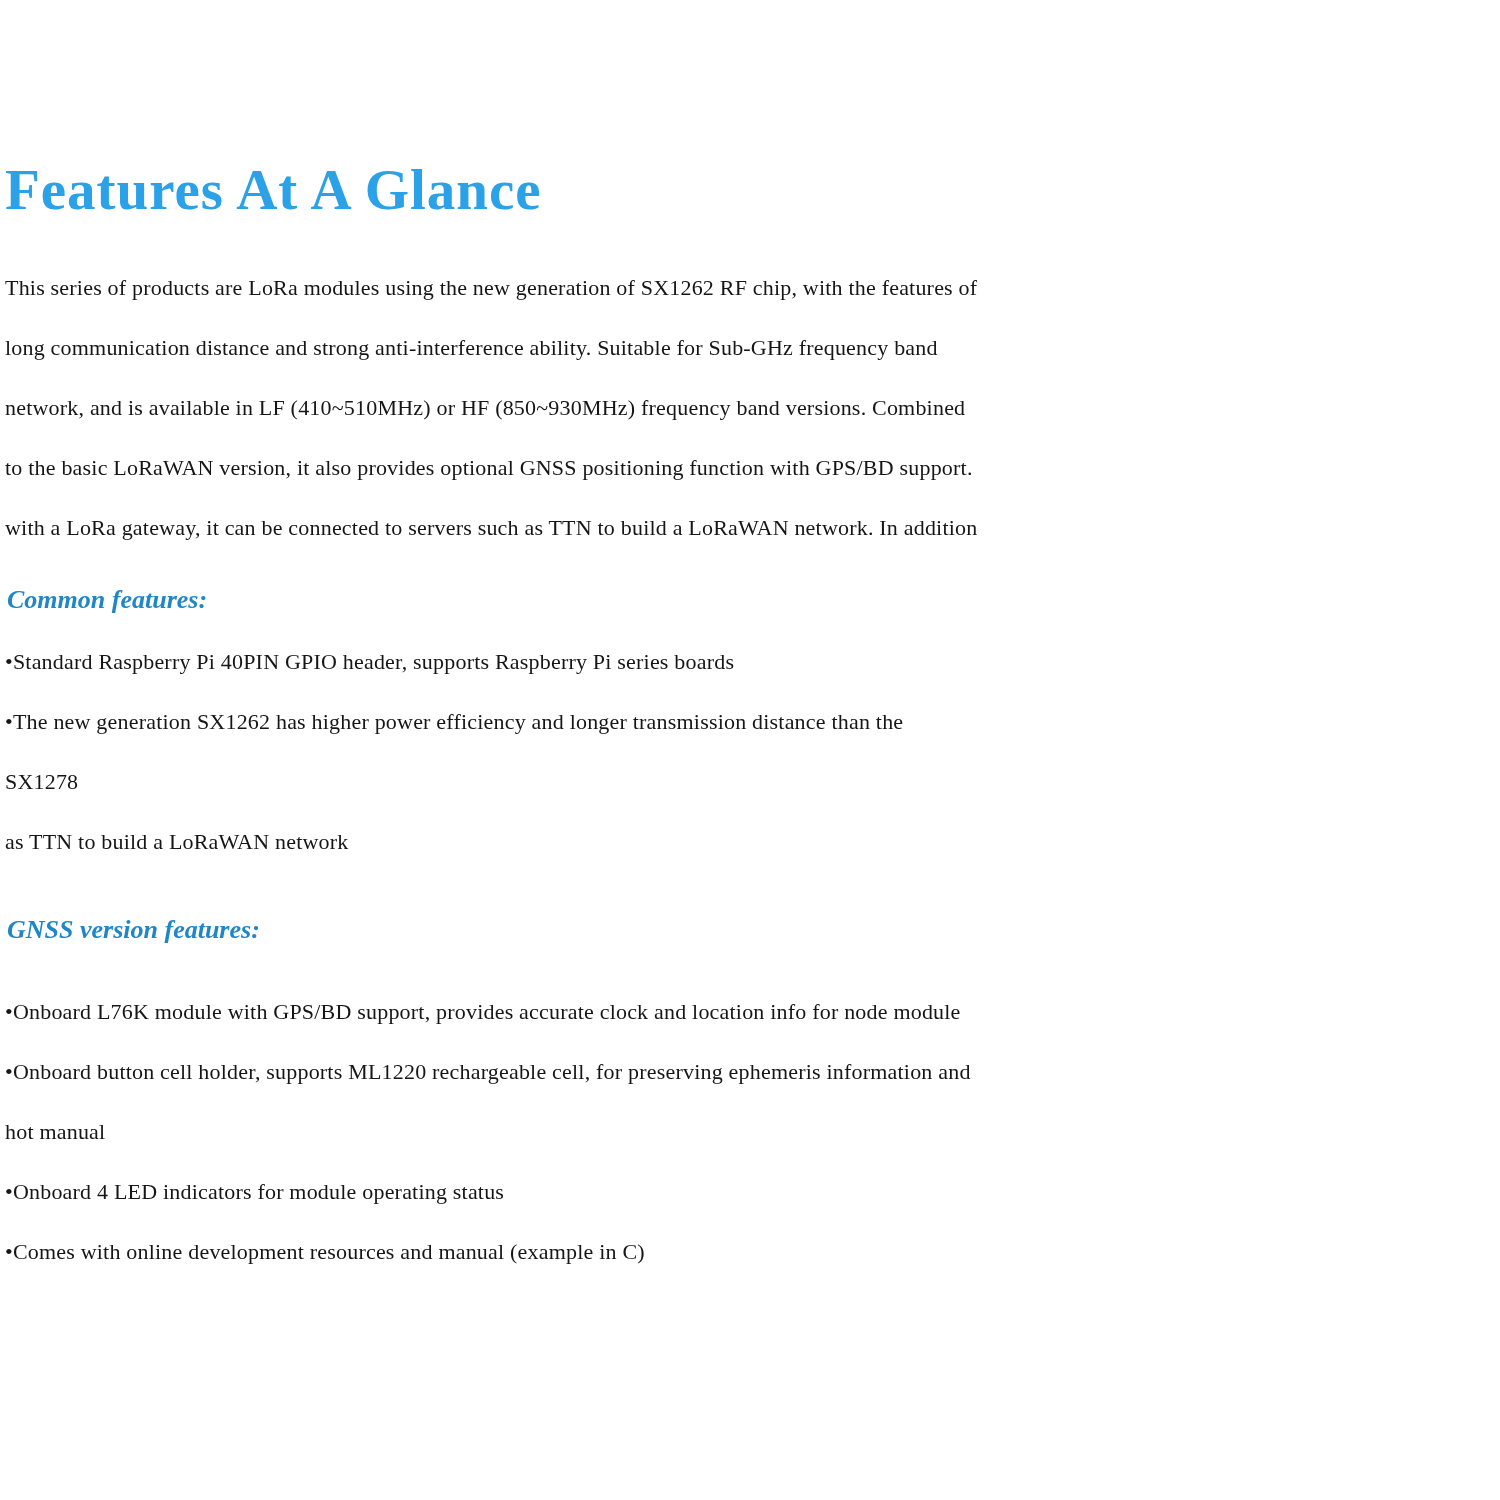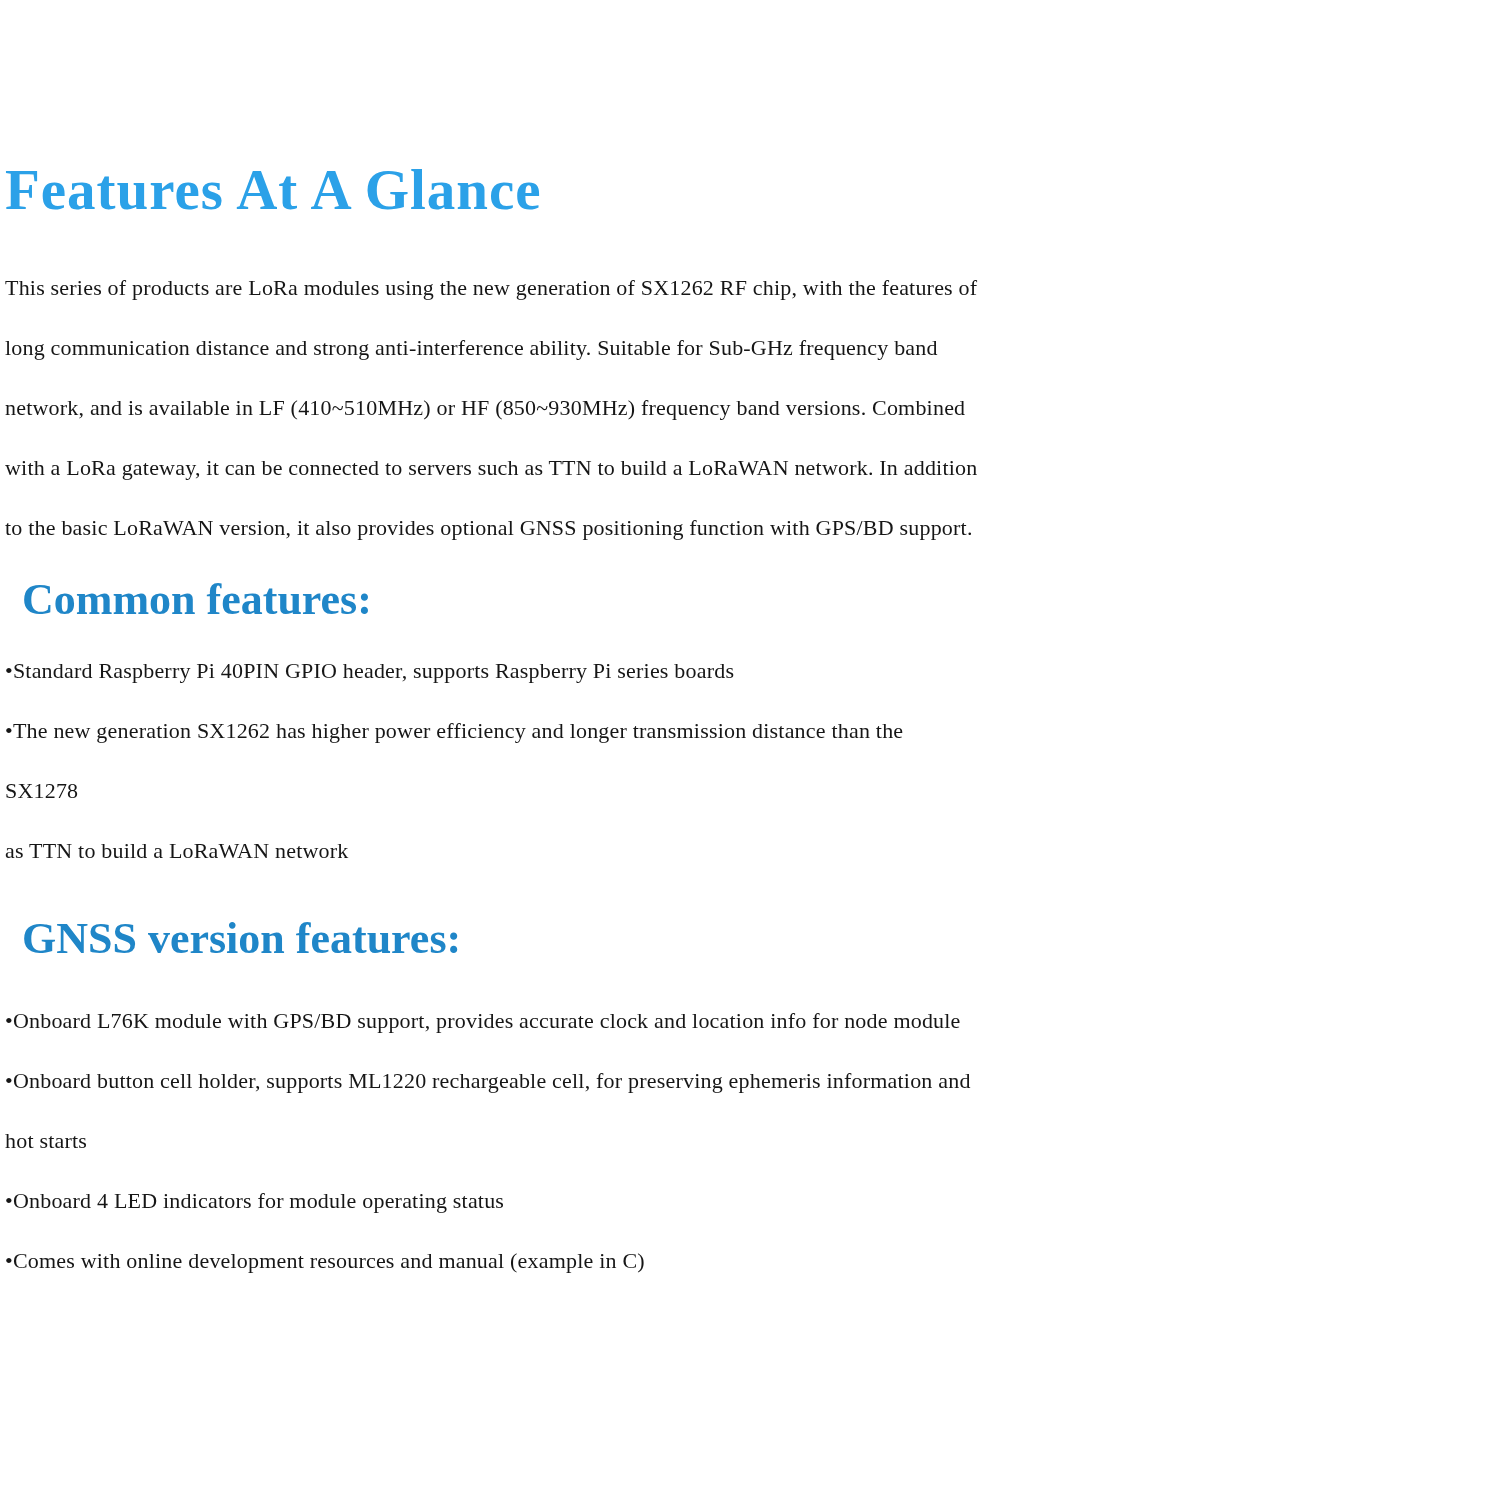--- a/index.html
+++ b/index.html
@@ -30,58 +30,59 @@
   .intro {
     margin-top: 30px;
   }
   .line {
     font-size: 22px;
     line-height: 60px;
     white-space: nowrap;
     letter-spacing: 0.2px;
   }
   .heading {
-    margin: 17px;
-    font-size: 44px;
+    margin: 2px;
+    font-size: 26px;
     line-height: 48px;
     font-weight: bold;
     color: var(--heading, #1f86c8);
+    font-style: italic;
   }
   .heading.common { margin-top: 18px; }
   .heading.gnss   { margin-top: 34px; }
   .list.common { margin-top: 8px; }
   .list.gnss   { margin-top: 28px; }
 </style>
 </head>
 <body>
 
 <div class="page" style="--bg: #ffffff; --title: #2ba1e8; --heading: #1f86c8; --text: #161616;">
 
   <h1 class="title">Features At A Glance</h1>
 
   <div class="intro">
     <div class="line">This series of products are LoRa modules using the new generation of SX1262 RF chip, with the features of</div>
     <div class="line">long communication distance and strong anti-interference ability. Suitable for Sub-GHz frequency band</div>
     <div class="line">network, and is available in LF (410~510MHz) or HF (850~930MHz) frequency band versions. Combined</div>
+    <div class="line">to the basic LoRaWAN version, it also provides optional GNSS positioning function with GPS/BD support.</div>
     <div class="line">with a LoRa gateway, it can be connected to servers such as TTN to build a LoRaWAN network. In addition</div>
-    <div class="line">to the basic LoRaWAN version, it also provides optional GNSS positioning function with GPS/BD support.</div>
   </div>
 
   <h2 class="heading common">Common features:</h2>
 
   <div class="list common">
     <div class="line">•Standard Raspberry Pi 40PIN GPIO header, supports Raspberry Pi series boards</div>
     <div class="line">•The new generation SX1262 has higher power efficiency and longer transmission distance than the</div>
     <div class="line">SX1278</div>
     <div class="line">as TTN to build a LoRaWAN network</div>
   </div>
 
   <h2 class="heading gnss">GNSS version features:</h2>
 
   <div class="list gnss">
     <div class="line">•Onboard L76K module with GPS/BD support, provides accurate clock and location info for node module</div>
     <div class="line">•Onboard button cell holder, supports ML1220 rechargeable cell, for preserving ephemeris information and</div>
-    <div class="line">hot starts</div>
+    <div class="line">hot manual</div>
     <div class="line">•Onboard 4 LED indicators for module operating status</div>
     <div class="line">•Comes with online development resources and manual (example in C)</div>
   </div>
 
 </div>
 
 </body></html>

